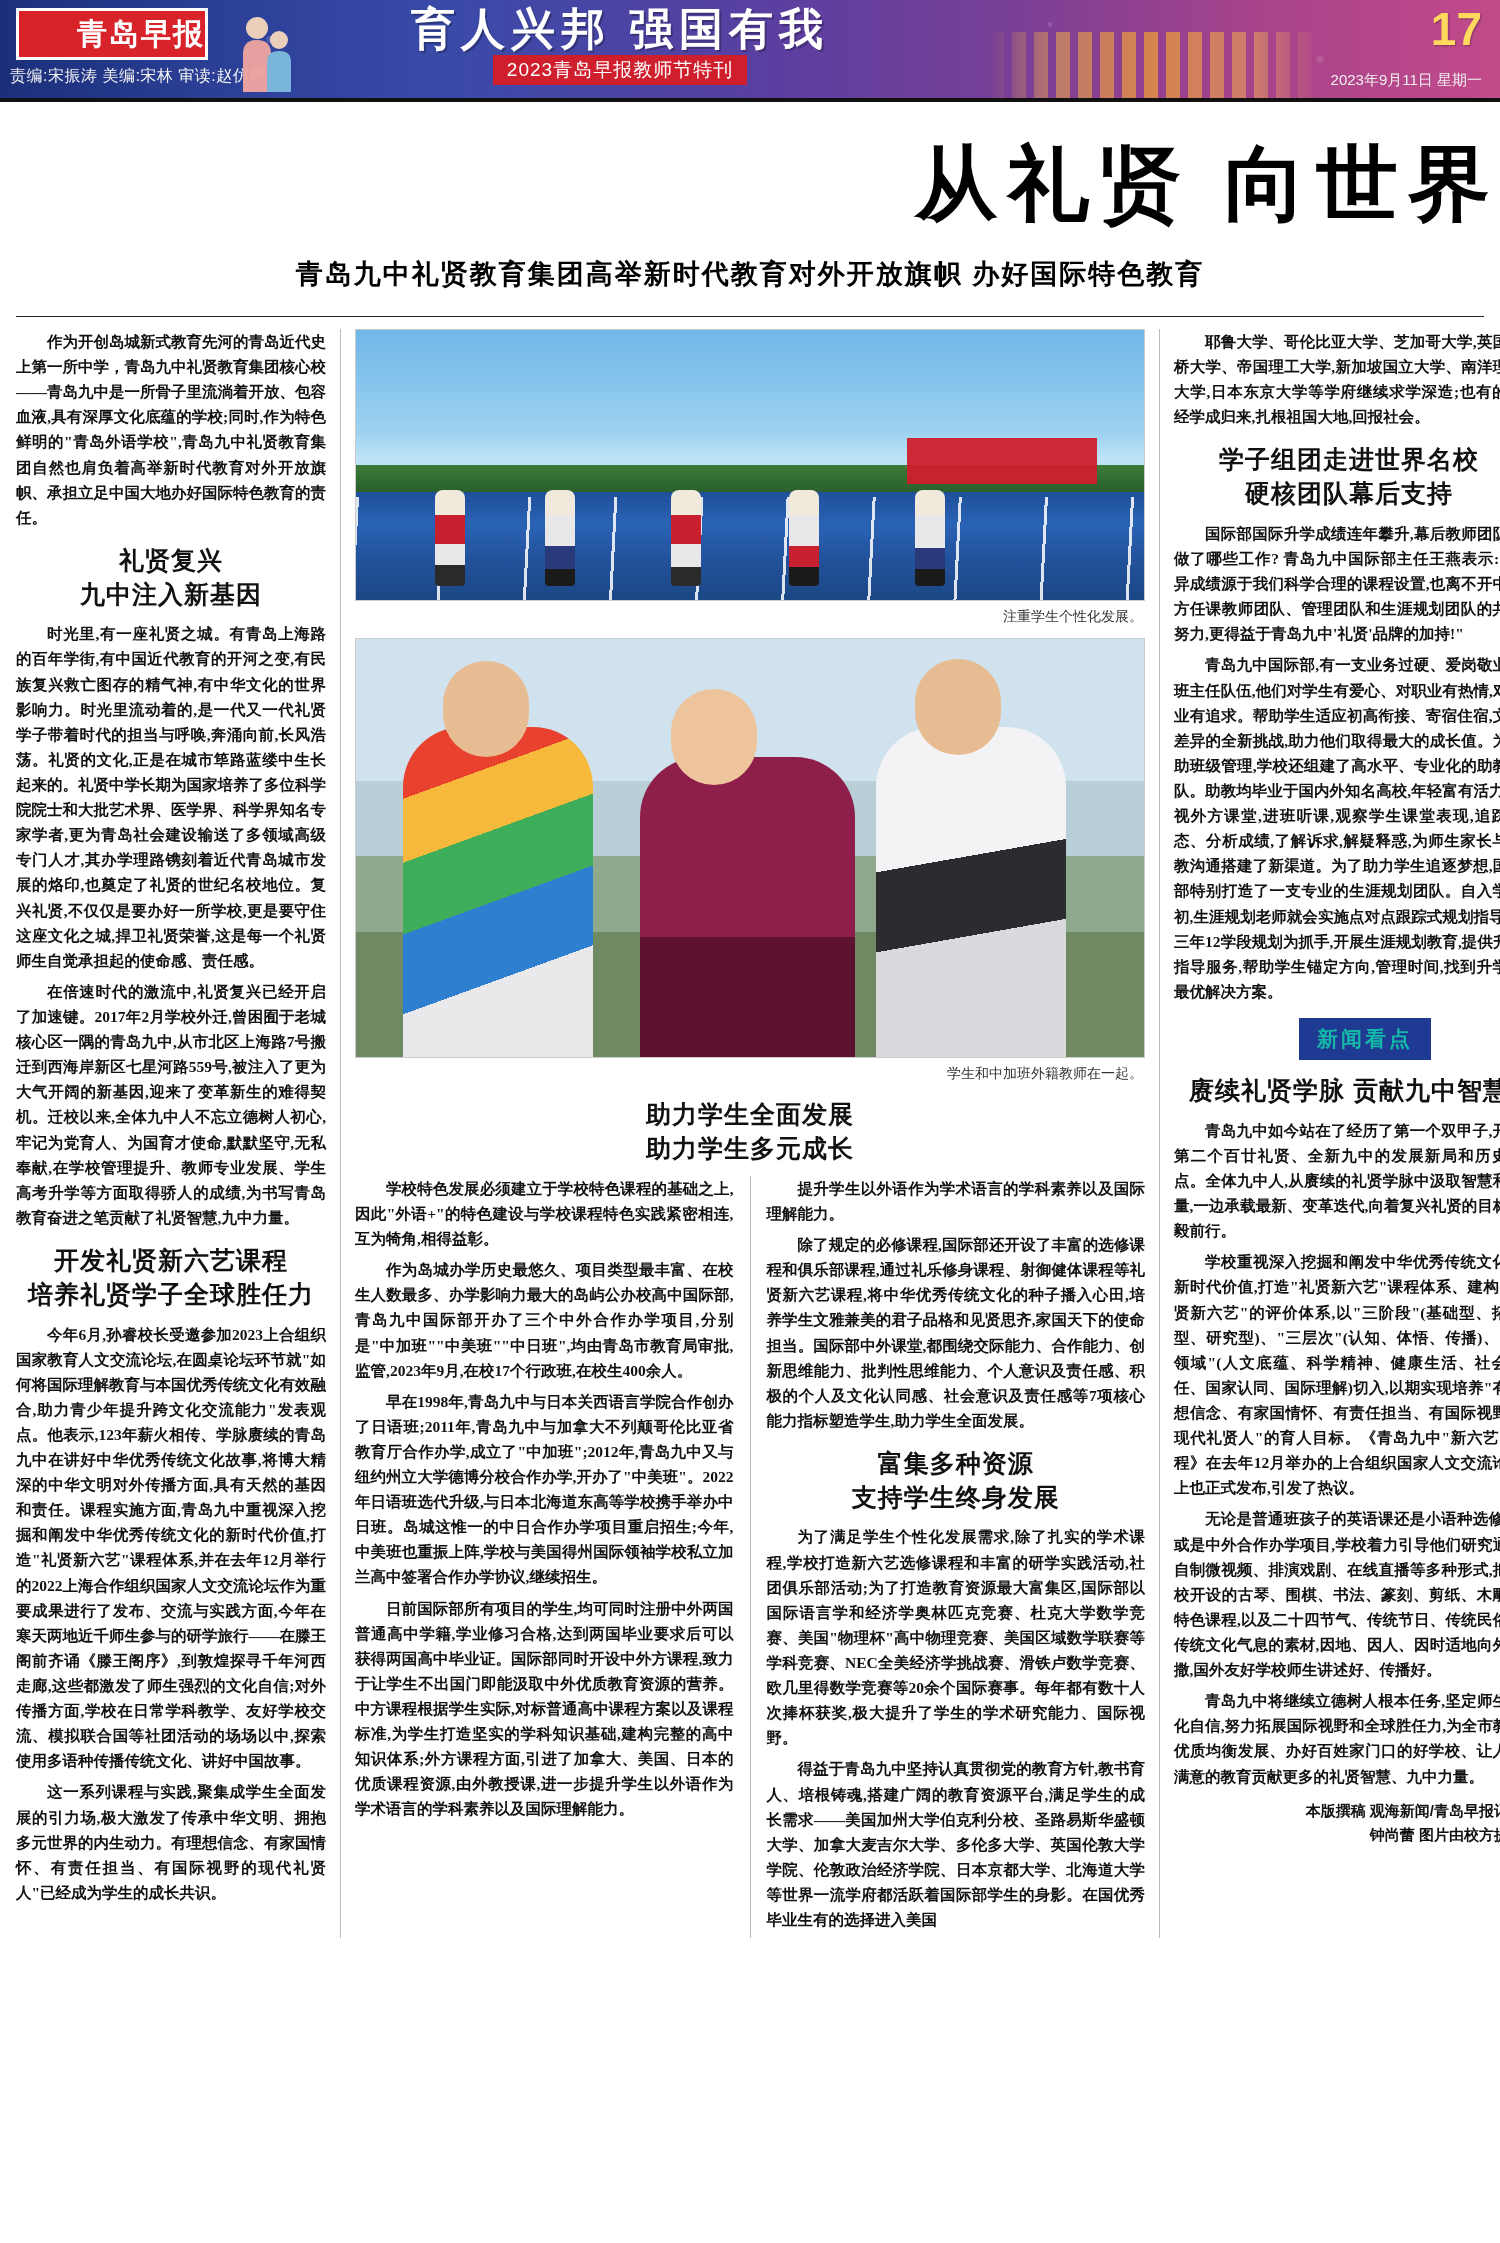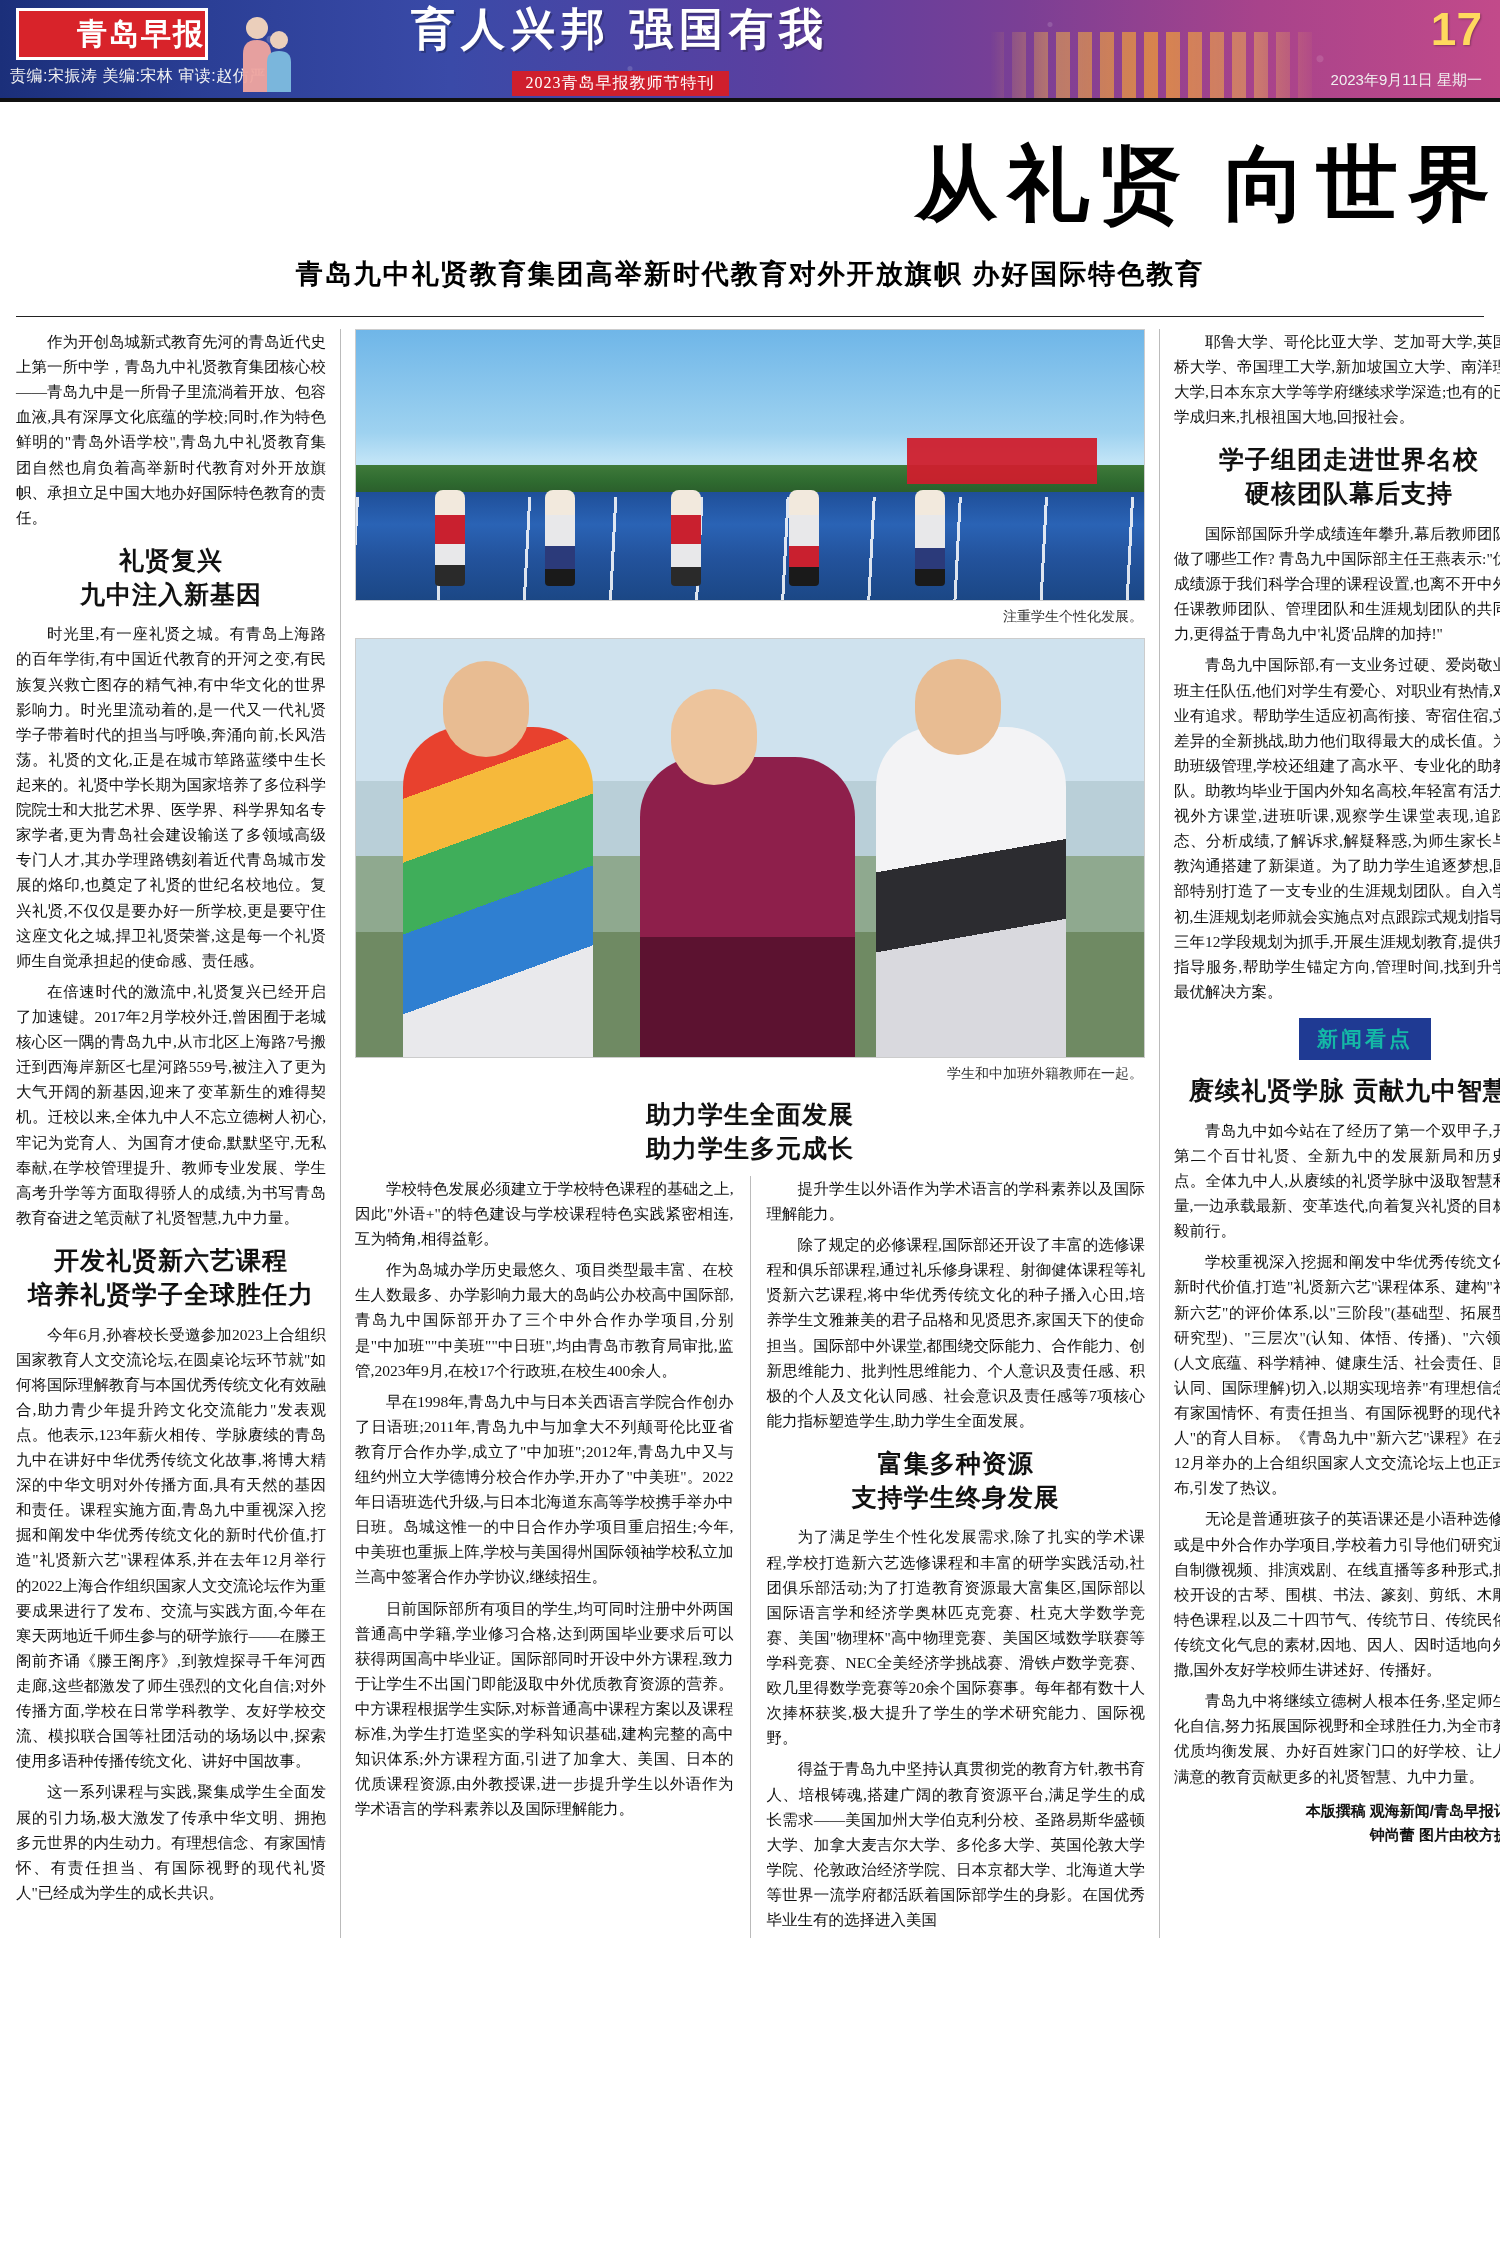--- a/index.html
+++ b/index.html
@@ -74,26 +74,26 @@
   .mast-title {
     font-family: "Liberation Sans", sans-serif;
     font-weight: bold;
     font-size: 44px;
     color: #ffffff;
     letter-spacing: 6px;
     text-shadow: 2px 2px 0 rgba(0,0,0,.25);
     line-height: 1.15;
   }
   .mast-sub {
-    margin-top: 16px;
+    margin-top: 0;
     display: inline-block;
     background: #cf1f2d;
     color: #fff;
-    font-family: Liberation Serif, serif;
-    font-size: 16px;
+    font-family: Liberation Sans, sans-serif;
+    font-size: 19px;
     padding: 2px 14px;
     letter-spacing: 1px;
   }
   .mast-people {
     position: absolute;
     left: 235px; top: 6px;
     width: 68px; height: 86px;
     opacity: .95;
   }
   .page-no {
@@ -148,21 +148,21 @@
   .content {
     display: grid;
     grid-template-columns: 310px 1px 790px 1px 350px;
     column-gap: 14px;
     padding: 12px 16px 0 16px;
     box-sizing: border-box;
     width: 1500px;
   }
   .vrule { background: #bbb; width: 1px; }
   .col { font-size: 15.5px; line-height: 1.62; text-align: justify; }
-  .col p { margin: 0 0 6px 0; text-indent: 2em; }
+  .col p { margin: 0 0 6px 0; text-indent: 2em; font-weight: bold; }
   .sec-title {
     font-family: "Liberation Sans", sans-serif;
     font-weight: bold;
     font-size: 25px;
     text-align: center;
     line-height: 1.35;
     margin: 14px 0 10px 0;
     letter-spacing: 1px;
   }
   

